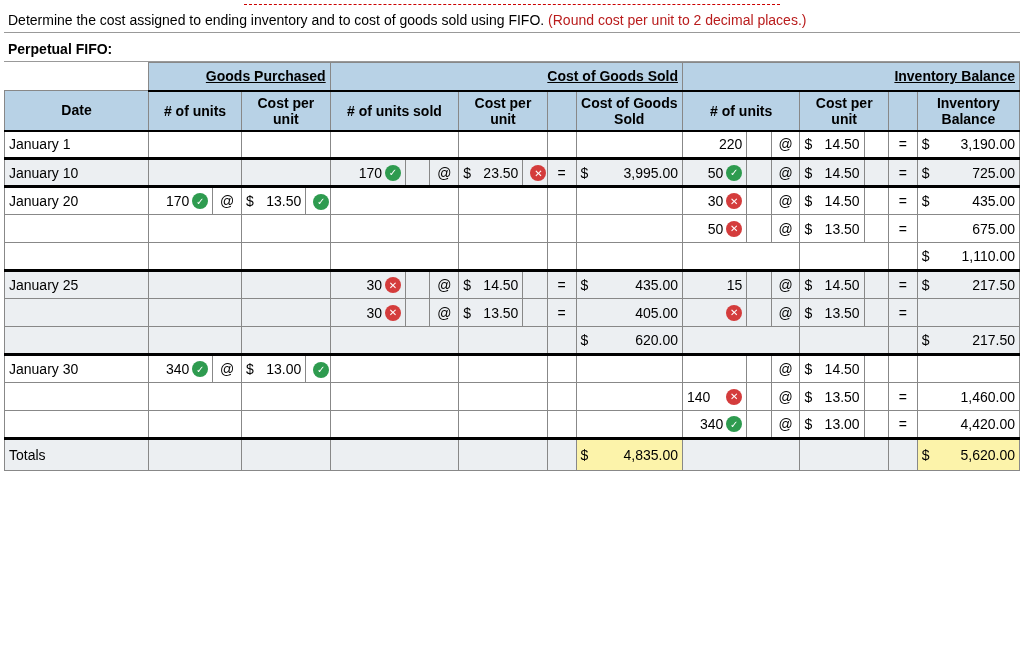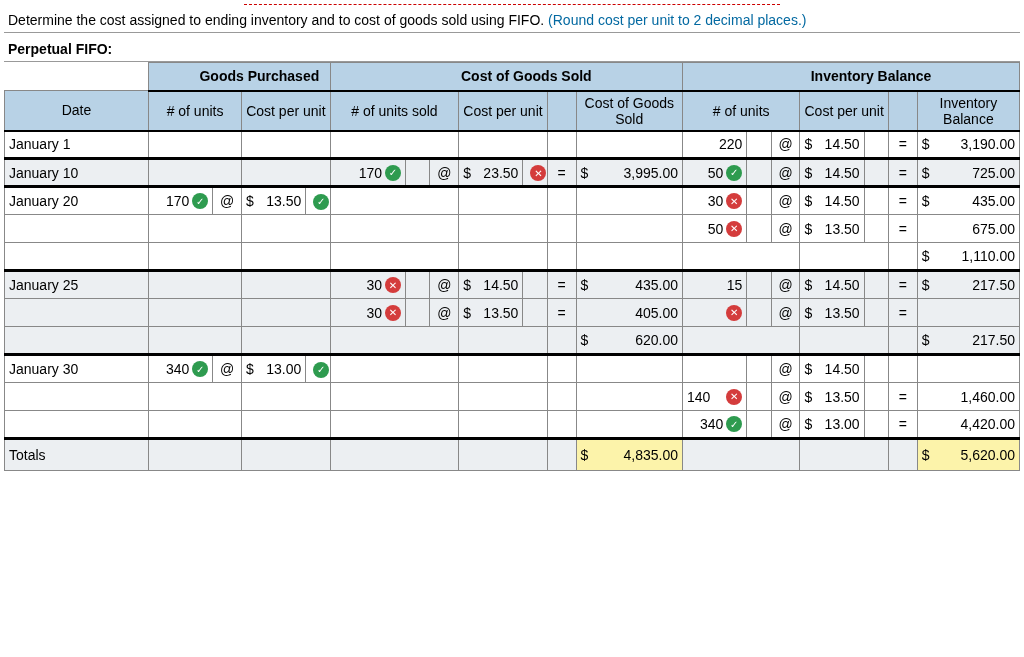--- a/index.html
+++ b/index.html
@@ -11,48 +11,49 @@
     background: #fff;
   }
   .container {
     width: 1024px;
     padding: 4px;
   }
   .instruction {
     padding: 6px 4px 4px 4px;
     border-bottom: 1px solid #999;
   }
-  .instruction .red { color: #0369a1; }
+  .instruction .red { color: #b91c1c; }
   .subtitle {
     padding: 8px 4px 4px 4px;
     font-weight: bold;
     border-bottom: 1px solid #999;
   }
   table {
     border-collapse: collapse;
     width: 100%;
     table-layout: fixed;
   }
   td, th {
     border: 1px solid #888;
     padding: 3px 4px;
     height: 28px;
     vertical-align: middle;
   }
   .sec-header td {
     background: #b8d2e6;
-    text-align: center;
+    text-align: right;
     font-weight: bold;
+    text-decoration: underline;
     border-bottom: 2px solid #000;
     padding-left: 44px;
   }
   .col-header td, .col-header th {
     background: #b8d2e6;
     text-align: center;
-    font-weight: normal;
+    font-weight: bold;
     border-bottom: 2px solid #000;
   }
   .shade { background: #eceff2; }
   .num { text-align: right; }
   .at { text-align: center; }
   .eq { text-align: center; }
   .cell-flex {
     display: flex;
     justify-content: space-between;
     align-items: center;

